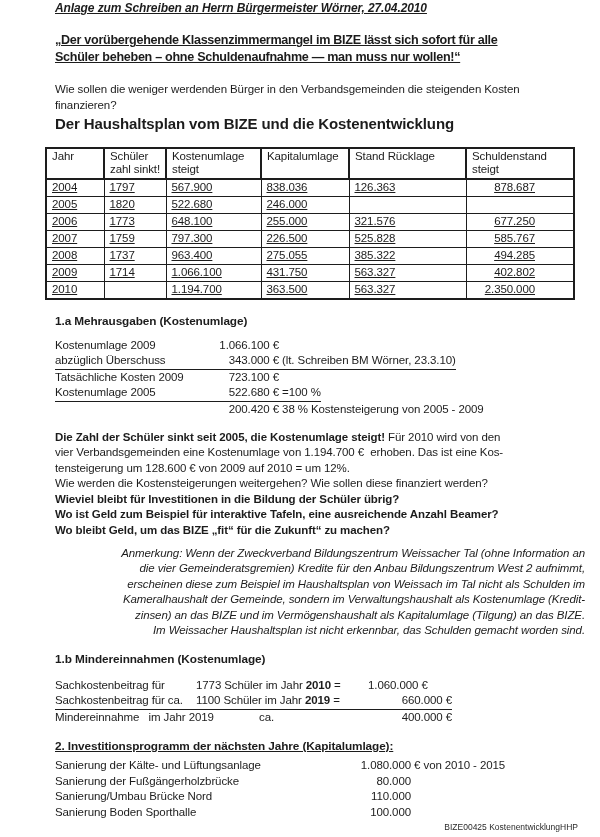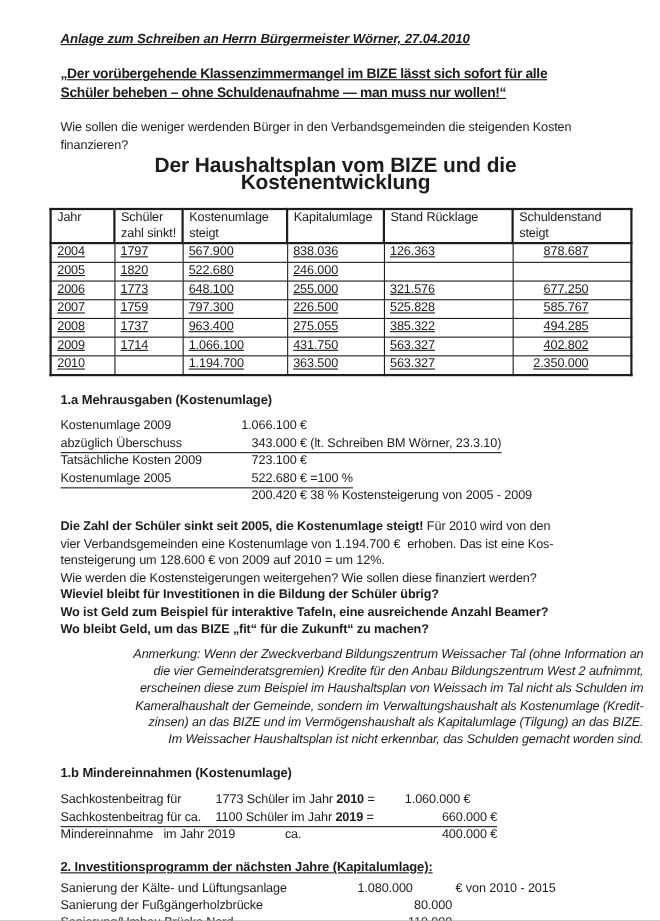--- a/index.html
+++ b/index.html
@@ -1,26 +1,26 @@
 <!DOCTYPE html>
 <html><head>
 <meta charset="utf-8">
 <style>
   html,body { margin:0; padding:0; background:#888; }
   .page {
     width:600px; height:837px; margin:0 auto; background:#ffffff;
     font-family:"Liberation Sans","DejaVu Sans",sans-serif;
     color:#1c1c1c; font-size:11.5px; line-height:15.4px; letter-spacing:-0.1px;
-    padding:28px 15px 0 55px; box-sizing:border-box; overflow:hidden;
+    padding:1px 15px 0 55px; box-sizing:border-box; overflow:hidden;
   }
   .annex-title { font-weight:bold; font-style:italic; text-decoration:underline; font-size:12px; }
   .quote { margin-top:16px; font-weight:bold; font-size:12.6px; line-height:16.5px; letter-spacing:-0.3px; }
   .quote .line { text-decoration:underline; }
   .intro { margin-top:17px; }
-  .main-heading { margin-top:3px; font-weight:bold; font-size:19px; text-align:center; width:500px; }
+  .main-heading { margin-top:3px; font-weight:bold; font-size:15px; text-align:left; width:500px; }
 
   table.budget { border-collapse:collapse; table-layout:fixed; width:528px; margin:15px 0 0 -10px; border:2px solid #1d1d1d; }
   .budget th { border:2px solid #1d1d1d; font-weight:normal; text-align:left; vertical-align:top;
                padding:1px 0 1px 5px; white-space:pre-line; line-height:13.5px; font-size:11.5px; overflow:hidden; }
   .budget td { border:1px solid #1d1d1d; padding:1px 0 1px 5px; line-height:13.8px; height:14px; font-size:11.5px; overflow:hidden;text-decoration:underline; }
   .budget td.c2 { padding-right:12px; }
   .budget td.c5 { text-align:right; padding-right:38px; }
 
   .h-section { font-weight:bold; font-size:11.8px; margin-top:14px; }
   .h-underline { text-decoration:underline; display:inline-block; }
@@ -220,21 +220,21 @@
           <span class="run" style="min-width: 204px;">Mindereinnahme   im Jahr 2019</span>
           <span class="run">ca.</span>
           <span class="run" style="text-align: right; flex: 1 1 0%;">400.000 €</span>
         </span></div>
     </div>
 
   <div class="h-section"><span class="h-underline">2. Investitionsprogramm der nächsten Jahre (Kapitalumlage):</span></div>
   <div class="figures block-2">
       <div class="line"><span class="runs">
           <span class="run" style="min-width: 270px;">Sanierung der Kälte- und Lüftungsanlage</span>
-          <span class="run" style="min-width: 86px; ">1.080.000</span>
+          <span class="run" style="min-width: 86px; text-align: right;">1.080.000</span>
           <span class="run"> € von 2010 - 2015</span>
         </span></div>
       <div class="line"><span class="runs">
           <span class="run" style="min-width: 270px;">Sanierung der Fußgängerholzbrücke</span>
           <span class="run" style="min-width: 86px; text-align: right;">80.000</span>
         </span></div>
       <div class="line"><span class="runs">
           <span class="run" style="min-width: 270px;">Sanierung/Umbau Brücke Nord</span>
           <span class="run" style="min-width: 86px; text-align: right;">110.000</span>
         </span></div>

